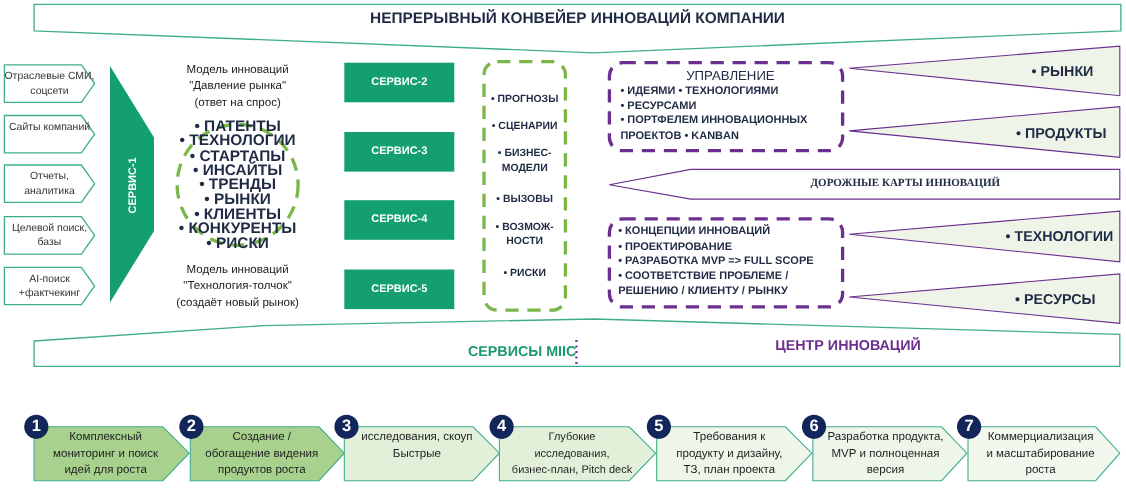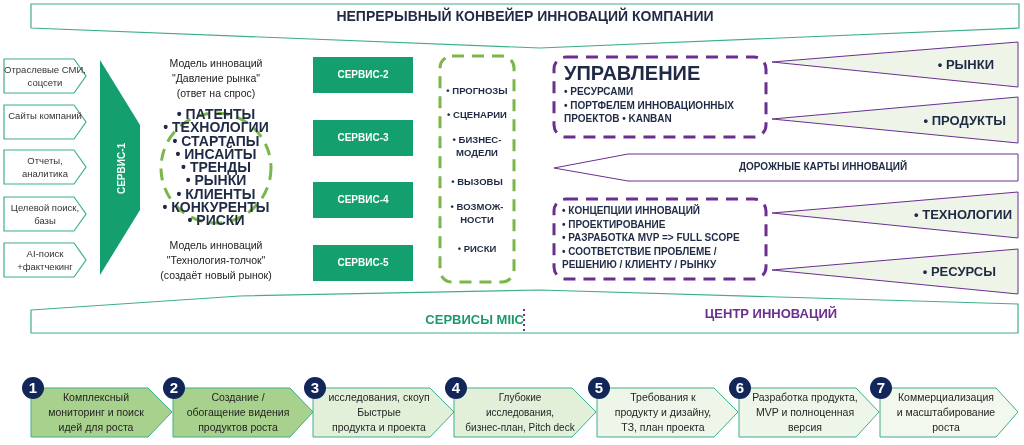--- a/index.html
+++ b/index.html
@@ -11,21 +11,21 @@
   .src { width: 82px; font-size: 9.5px; line-height: 13px; text-align: center; color: #333; }
   .svc { background: #14a06e; color: #fff; font-weight: bold; font-size: 10px;
          text-align: center; width: 100px; height: 36px; line-height: 36px; }
   .svc1 { color: #fff; font-weight: bold; font-size: 10px; transform: rotate(-90deg);
           transform-origin: center; white-space: nowrap; }
   .model { font-size: 10.5px; line-height: 15px; text-align: center; color: #222; width: 150px; }
   .circle-list { font-weight: bold; font-size: 14px; line-height: 13.3px; text-align: center;
                  color: #1f2a44; width: 130px; }
   .mid-list { font-weight: bold; font-size: 9.5px; text-align: center; color: #1f2a44; width: 80px; }
   .mid-list div { line-height: 13px; }
-  .mgmt-title { font-weight: bold; font-size: 20px; color: #1f2a44; }
+  .mgmt-title { font-weight: normal; font-size: 12px; color: #1f2a44; text-align: center; }
   .mgmt-list { font-weight: bold; font-size: 10px; line-height: 13.6px; color: #1f2a44; }
   .tri-label { font-weight: bold; font-size: 13px; color: #1f2a44; text-align: right; }
   .roadmap { font-weight: bold; font-size: 10px; color: #1f2a44; text-align: center; }
   .sect-green { font-weight: bold; font-size: 13px; color: #1a9a6a; text-align: right; }
   .sect-purple { font-weight: bold; font-size: 13px; color: #6b2f8f; text-align: center; }
   .step-text { font-size: 10.5px; line-height: 15px; text-align: center; color: #1f1f1f; }
   .badge { width: 22px; height: 22px; border-radius: 50%; background: #12265a; color: #fff;
            font-weight: bold; font-size: 15px; line-height: 22px; text-align: center; }
 </style>
 </head>
@@ -132,26 +132,27 @@
 <div class="abs mid-list" style="left:437px; top:200px;">
   <div>• ВОЗМОЖ-</div>
   <div>НОСТИ</div>
 </div>
 <div class="abs mid-list" style="left:437px; top:242px;">
   <div>• РИСКИ</div>
 </div>
 
 <div class="abs" style="left:564px; top:62px; width:200px;">
   <div class="mgmt-title">УПРАВЛЕНИЕ</div>
+  <div class="mgmt-list">• ИДЕЯМИ  • ТЕХНОЛОГИЯМИ</div>
   <div class="mgmt-list">• РЕСУРСАМИ</div>
   <div class="mgmt-list">• ПОРТФЕЛЕМ ИННОВАЦИОННЫХ</div>
   <div class="mgmt-list">ПРОЕКТОВ  • KANBAN</div>
 </div>
 
-<div class="abs roadmap" style="left:628px; top:161px; width:390px;">ДОРОЖНЫЕ КАРТЫ ИННОВАЦИЙ</div>
+<div class="abs roadmap" style="left:628px; top:161px; width:390px;font-family:Liberation Serif, serif;">ДОРОЖНЫЕ КАРТЫ ИННОВАЦИЙ</div>
 
 <div class="abs" style="left:562px; top:204px; width:204px;">
   <div class="mgmt-list">• КОНЦЕПЦИИ ИННОВАЦИЙ</div>
   <div class="mgmt-list">• ПРОЕКТИРОВАНИЕ</div>
   <div class="mgmt-list">• РАЗРАБОТКА MVP =&gt; FULL SCOPE</div>
   <div class="mgmt-list">• СООТВЕТСТВИЕ ПРОБЛЕМЕ /</div>
   <div class="mgmt-list">РЕШЕНИЮ / КЛИЕНТУ / РЫНКУ</div>
 </div>
 
 <div class="abs tri-label" style="left:860px; top:57px; width:134px;">• РЫНКИ</div>
@@ -173,21 +174,20 @@
 <div class="abs step-text" style="left:173px; top:390px; width:130px;">
   <div>Создание /</div>
   <div>обогащение видения</div>
   <div>продуктов роста</div>
 </div>
 
 <div class="abs badge" style="left:304px; top:377px;">3</div>
 <div class="abs step-text" style="left:313px; top:390px; width:132px;">
   <div>исследования, скоуп</div>
   <div>Быстрые</div>
-  <div>продукта и проекта</div>
 </div>
 
 <div class="abs badge" style="left:445px; top:377px;">4</div>
 <div class="abs step-text" style="left:454px; top:390px; width:132px; font-size:10px;">
   <div>Глубокие</div>
   <div>исследования,</div>
   <div>бизнес-план, Pitch deck</div>
 </div>
 
 <div class="abs badge" style="left:588px; top:377px;">5</div>

